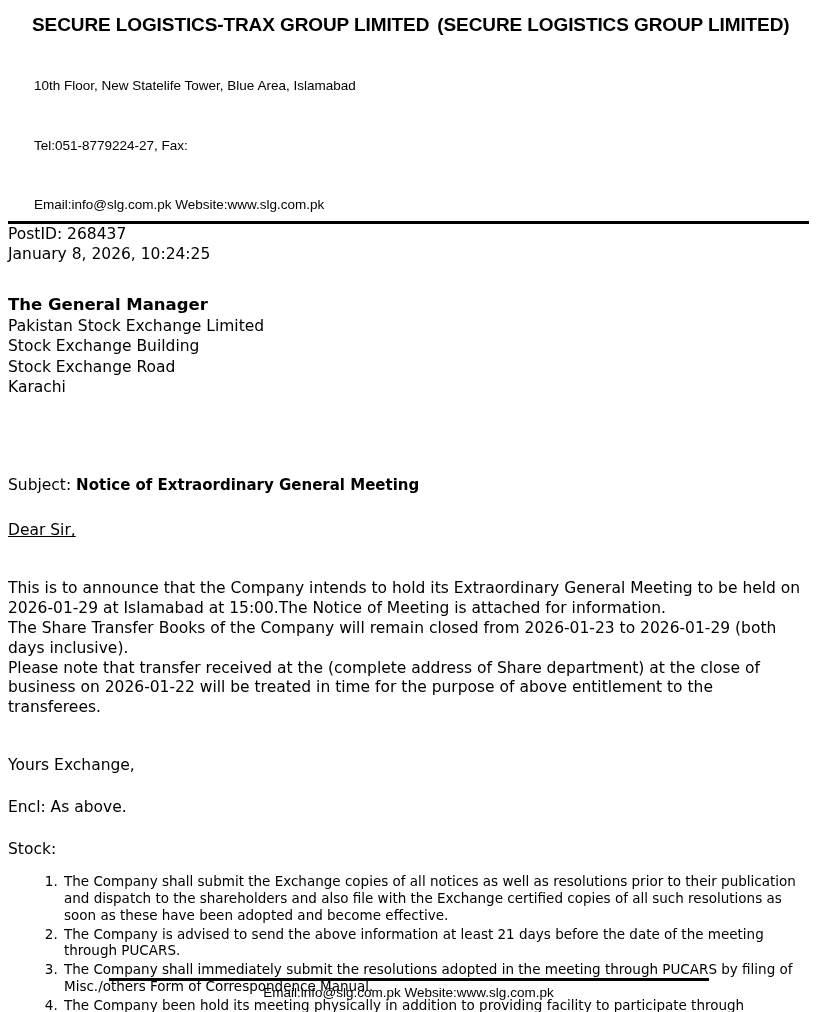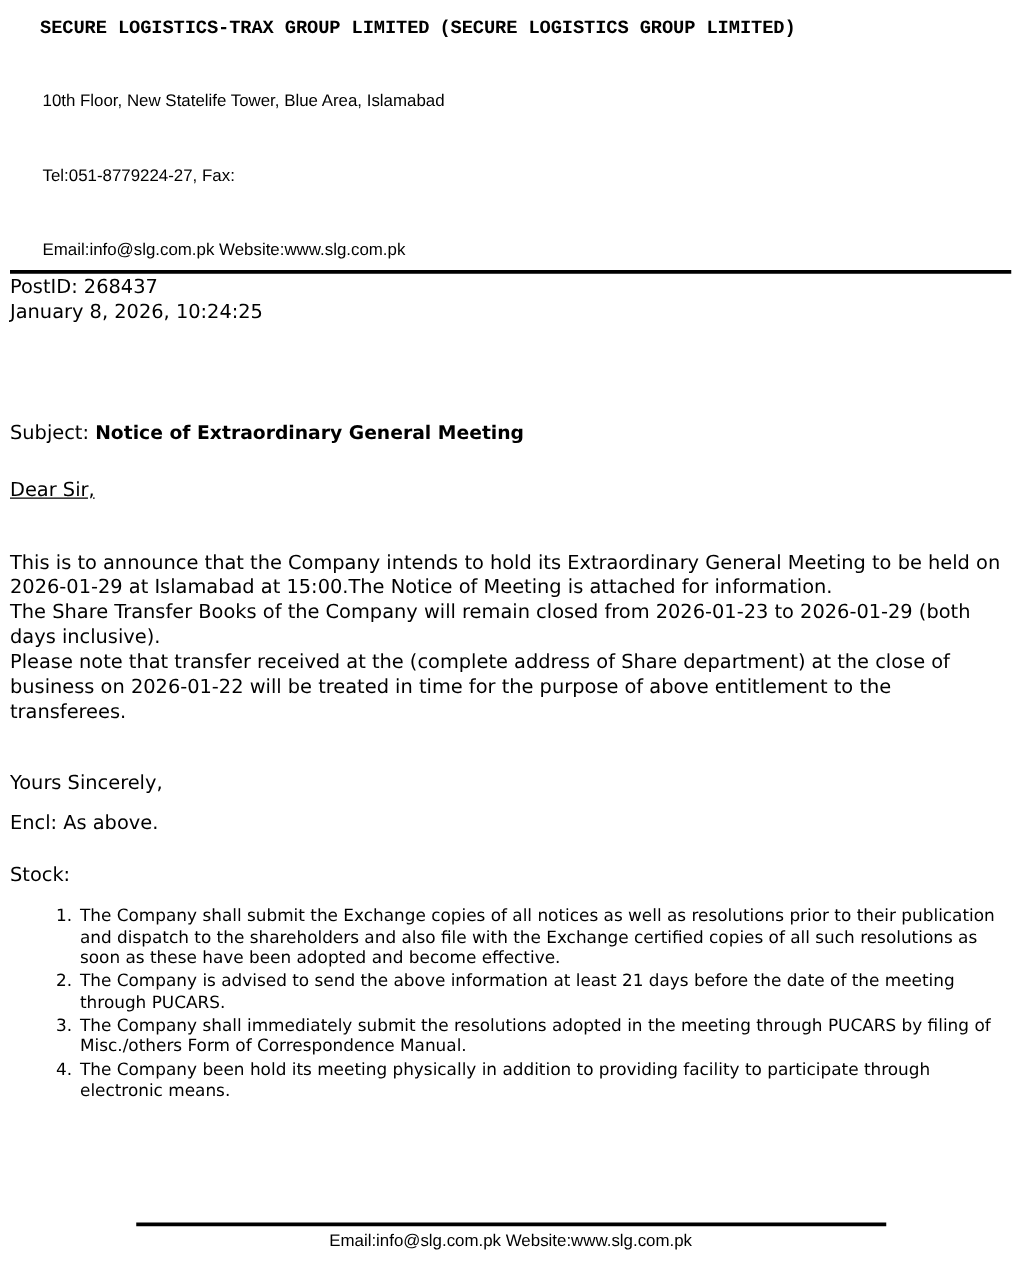--- a/index.html
+++ b/index.html
@@ -22,23 +22,23 @@
     padding: 0;
   }
 
   
   .letterhead {
     padding: 14px 0 6px 24px;
     border-bottom: 3px solid #000;
     margin: 0 8px 0 8px;
   }
   .company-line {
-    font-family: Liberation Mono, monospace;
+    font-family: Liberation Sans, sans-serif;
     font-weight: bold;
-    font-size: 15px;
+    font-size: 19px;
     letter-spacing: -0.1px;
     white-space: nowrap;
   }
   .company-line .alt {
     padding-left: 8px;
   }
   .addr {
     font-family: "Liberation Sans", sans-serif;
     font-size: 13.5px;
     margin-top: 6px;
@@ -88,21 +88,21 @@
     line-height: 1.28;
   }
   .para-block p {
     margin: 0;
   }
 
   .closing {
     margin-top: 38px;
   }
   .encl {
-    margin-top: 12px;
+    margin-top: 22px;
   }
   .notes-label {
     margin-top: 22px;
   }
 
   ol.notes {
     margin: 14px 0 0 0;
     padding-left: 54px;
     font-size: 13.5px;
     line-height: 1.24;
@@ -147,37 +147,44 @@
     </div>
   </div>
 
   <div class="body-wrap">
 
     <div class="meta">
       <div>PostID: 268437</div>
       <div>January 8, 2026, 10:24:25</div>
     </div>
 
+    <div class="recipient">
+      <div class="bold">The General Manager</div>
+      <div>Pakistan Stock Exchange Limited</div>
+      <div>Stock Exchange Building</div>
+      <div>Stock Exchange Road</div>
+      <div>Karachi</div>
+    </div>
 
     <div class="spacer-1"></div>
 
     <div class="subject">
       <span>Subject:</span>
       <span class="subject-value">Notice of Extraordinary General Meeting</span>
     </div>
 
     <div class="salutation">Dear Sir,</div>
 
     <div class="para-block">
       <p>This is to announce that the Company intends to hold its Extraordinary General Meeting to be held on 2026-01-29 at  Islamabad at 15:00.The Notice of Meeting is attached for information.</p>
       <p>The Share Transfer Books of the Company will remain closed from 2026-01-23 to 2026-01-29 (both days inclusive).</p>
       <p>Please note that transfer received at the (complete address of Share department) at the close of business on 2026-01-22 will be treated in time for the purpose of above entitlement to the transferees.</p>
     </div>
 
-    <div class="closing">Yours Sincerely,</div>
+    <div class="closing">Yours Exchange,</div>
     <div class="encl">Encl: As above.</div>
     <div class="notes-label">Stock:</div>
 
     <ol class="notes">
       <li>The Company shall submit the Exchange copies of all notices as well as resolutions prior to their publication and dispatch to the shareholders and also file with the Exchange certified copies of all such resolutions as soon as these have been adopted and become effective.</li>
       <li>The Company is advised to send the above information at least 21 days before the date of the meeting through PUCARS.</li>
       <li>The Company shall immediately submit the resolutions adopted in the meeting through PUCARS by filing of Misc./others Form of Correspondence Manual.</li>
       <li>The Company been hold its meeting physically in addition to providing facility to participate through electronic means.</li>
     </ol>
 

